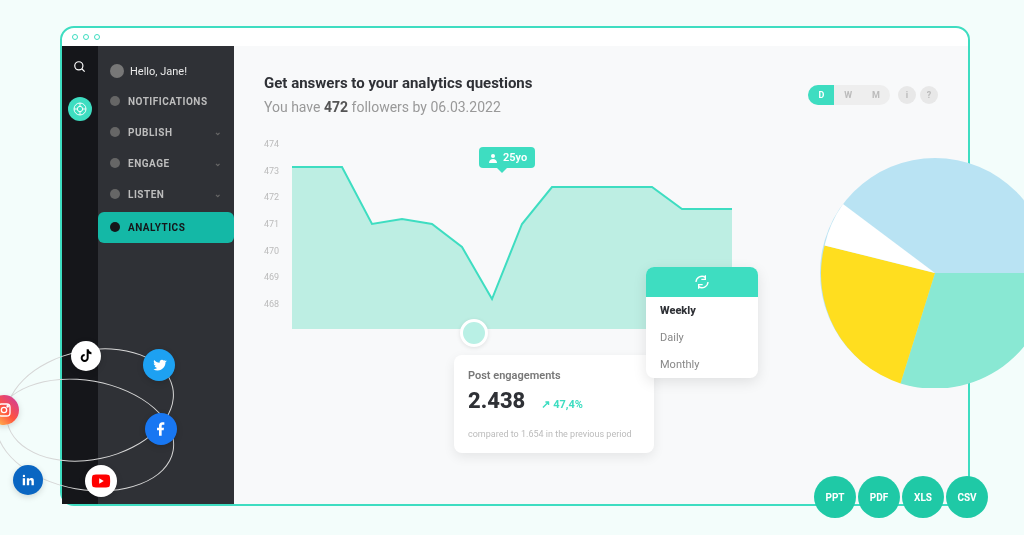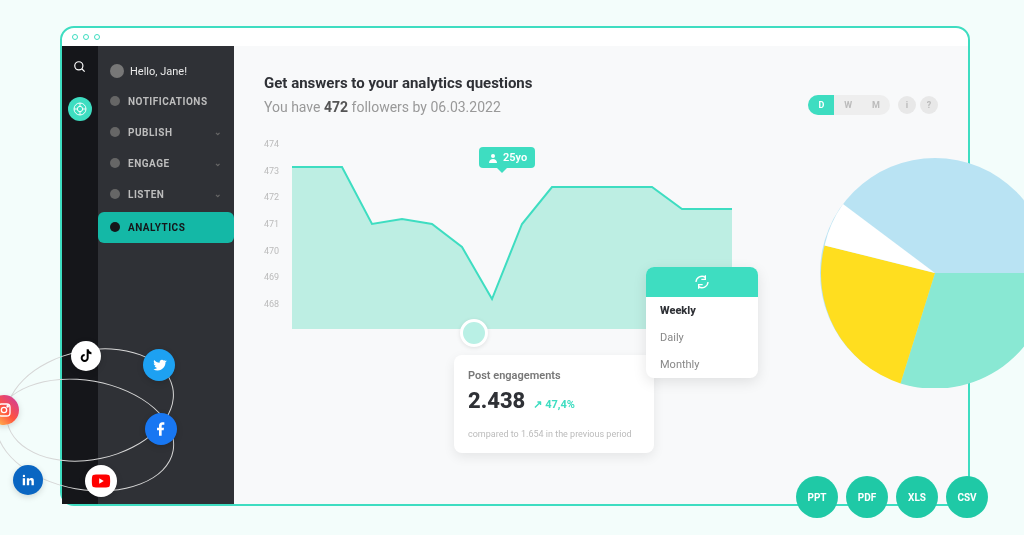--- a/index.html
+++ b/index.html
@@ -14,47 +14,47 @@
 .rail-logo svg{width:16px;height:16px}
 .sidebar{width:136px;background:#2f3136;padding-top:10px}
 .greeting{color:#eaeaea;font-size:11px;padding:8px 12px;display:flex;align-items:center;gap:6px}
 .avatar{width:14px;height:14px;border-radius:50%;background:#777}
 .nav-item{display:flex;gap:8px;padding:10px 12px;color:#bdbdbd;font-size:10px;font-weight:700;letter-spacing:.5px;cursor:pointer;position:relative}
 .nav-item.active{background:#14b8a6;color:#15161a;border-radius:6px;margin:2px 0}
 .nav-icon{width:10px;height:10px;border-radius:50%;background:#666;flex-shrink:0}
 .nav-item.active .nav-icon{background:#15161a}
 .nav-chev{margin-left:auto;font-size:9px;color:#666}
 .main{flex:1;background:#f8f9fa;padding:28px 30px;position:relative}
-.header-row{display:flex;justify-content:space-between;align-items:flex-end}
+.header-row{display:flex;justify-content:space-between;align-items:center}
 .title{font-size:15px;font-weight:700;color:#2f3136}
 .subtitle{font-size:14px;color:#999;margin-top:7px}
 .subtitle b{color:#555}
 .range-toggle{display:flex;background:#eee;border-radius:12px;overflow:hidden;height:20px}
 .range-opt{padding:0 10px;font-size:9px;font-weight:700;line-height:20px;color:#bbb;cursor:pointer}
 .range-opt.active{background:#3eddc1;color:#fff}
 .info-icons{display:flex;gap:4px;margin-left:8px}
 .info-circle{width:18px;height:18px;border-radius:50%;background:#e8e8e8;display:flex;align-items:center;justify-content:center;font-size:9px;color:#bbb;font-weight:700}
 .top-right{display:flex;align-items:center}
 .chart-wrap{position:relative;margin-top:24px;height:220px}
 .y-labels{position:absolute;left:0;top:0;height:170px;display:flex;flex-direction:column;justify-content:space-between;font-size:9px;color:#bbb}
 .chart-svg{position:absolute;left:28px;top:0;width:440px;height:190px}
 .tooltip{position:absolute;left:215px;top:8px;background:#3eddc1;color:#fff;padding:4px 8px;border-radius:4px;font-size:11px;font-weight:600;display:flex;align-items:center;gap:4px}
 .tooltip:after{content:"";position:absolute;bottom:-5px;left:18px;border:5px solid transparent;border-top-color:#3eddc1;border-bottom:none}
 .data-point{position:absolute;left:196px;top:180px;width:28px;height:28px;border-radius:50%;background:#b9f0e5;border:3px solid #fff;box-shadow:0 1px 4px rgba(0,0,0,.1)}
 .metric-card{position:absolute;left:190px;top:216px;width:200px;background:#fff;padding:14px;border-radius:8px;box-shadow:0 4px 12px rgba(0,0,0,.08)}
 .metric-label{font-size:11px;color:#777;font-weight:600}
-.metric-val{font-size:22px;font-weight:800;color:#2f3136;margin-top:6px;display:flex;align-items:baseline;gap:8px}
+.metric-val{font-size:22px;font-weight:800;color:#2f3136;margin-top:6px;display:flex;align-items:baseline;gap:16px}
 .metric-delta{font-size:11px;color:#3eddc1;font-weight:700}
 .metric-cmp{font-size:9px;color:#bbb;margin-top:16px}
 .freq-card{position:absolute;left:382px;top:128px;width:112px;background:#fff;border-radius:8px;box-shadow:0 4px 14px rgba(0,0,0,.1);overflow:hidden}
 .freq-head{background:#3eddc1;height:30px;display:flex;align-items:center;justify-content:center;color:#fff}
 .freq-opt{padding:7px 14px;font-size:11px;color:#888;cursor:pointer}
 .freq-opt.sel{color:#2f3136;font-weight:800}
 .pie{position:absolute;right:-82px;top:112px;width:230px;height:230px}
-.export-row{position:absolute;right:-20px;bottom:-14px;display:flex;gap:8px}
+.export-row{position:absolute;right:-20px;bottom:-14px;display:flex;gap:2px}
 .export-btn{width:42px;height:42px;border-radius:50%;background:#1fc9a6;color:#fff;display:flex;align-items:center;justify-content:center;font-size:10px;font-weight:700;cursor:pointer}
 .social-cloud{position:absolute;left:-25px;bottom:30px;width:230px;height:170px}
 .sicon{position:absolute;border-radius:50%;display:flex;align-items:center;justify-content:center;box-shadow:0 2px 6px rgba(0,0,0,.15)}
 .ellipse{position:absolute;border:1px solid #d6d6d6;border-radius:50%}
 </style>
 </head>
 <body>
 
 <div class="outer-frame">
   <div class="title-bar">

